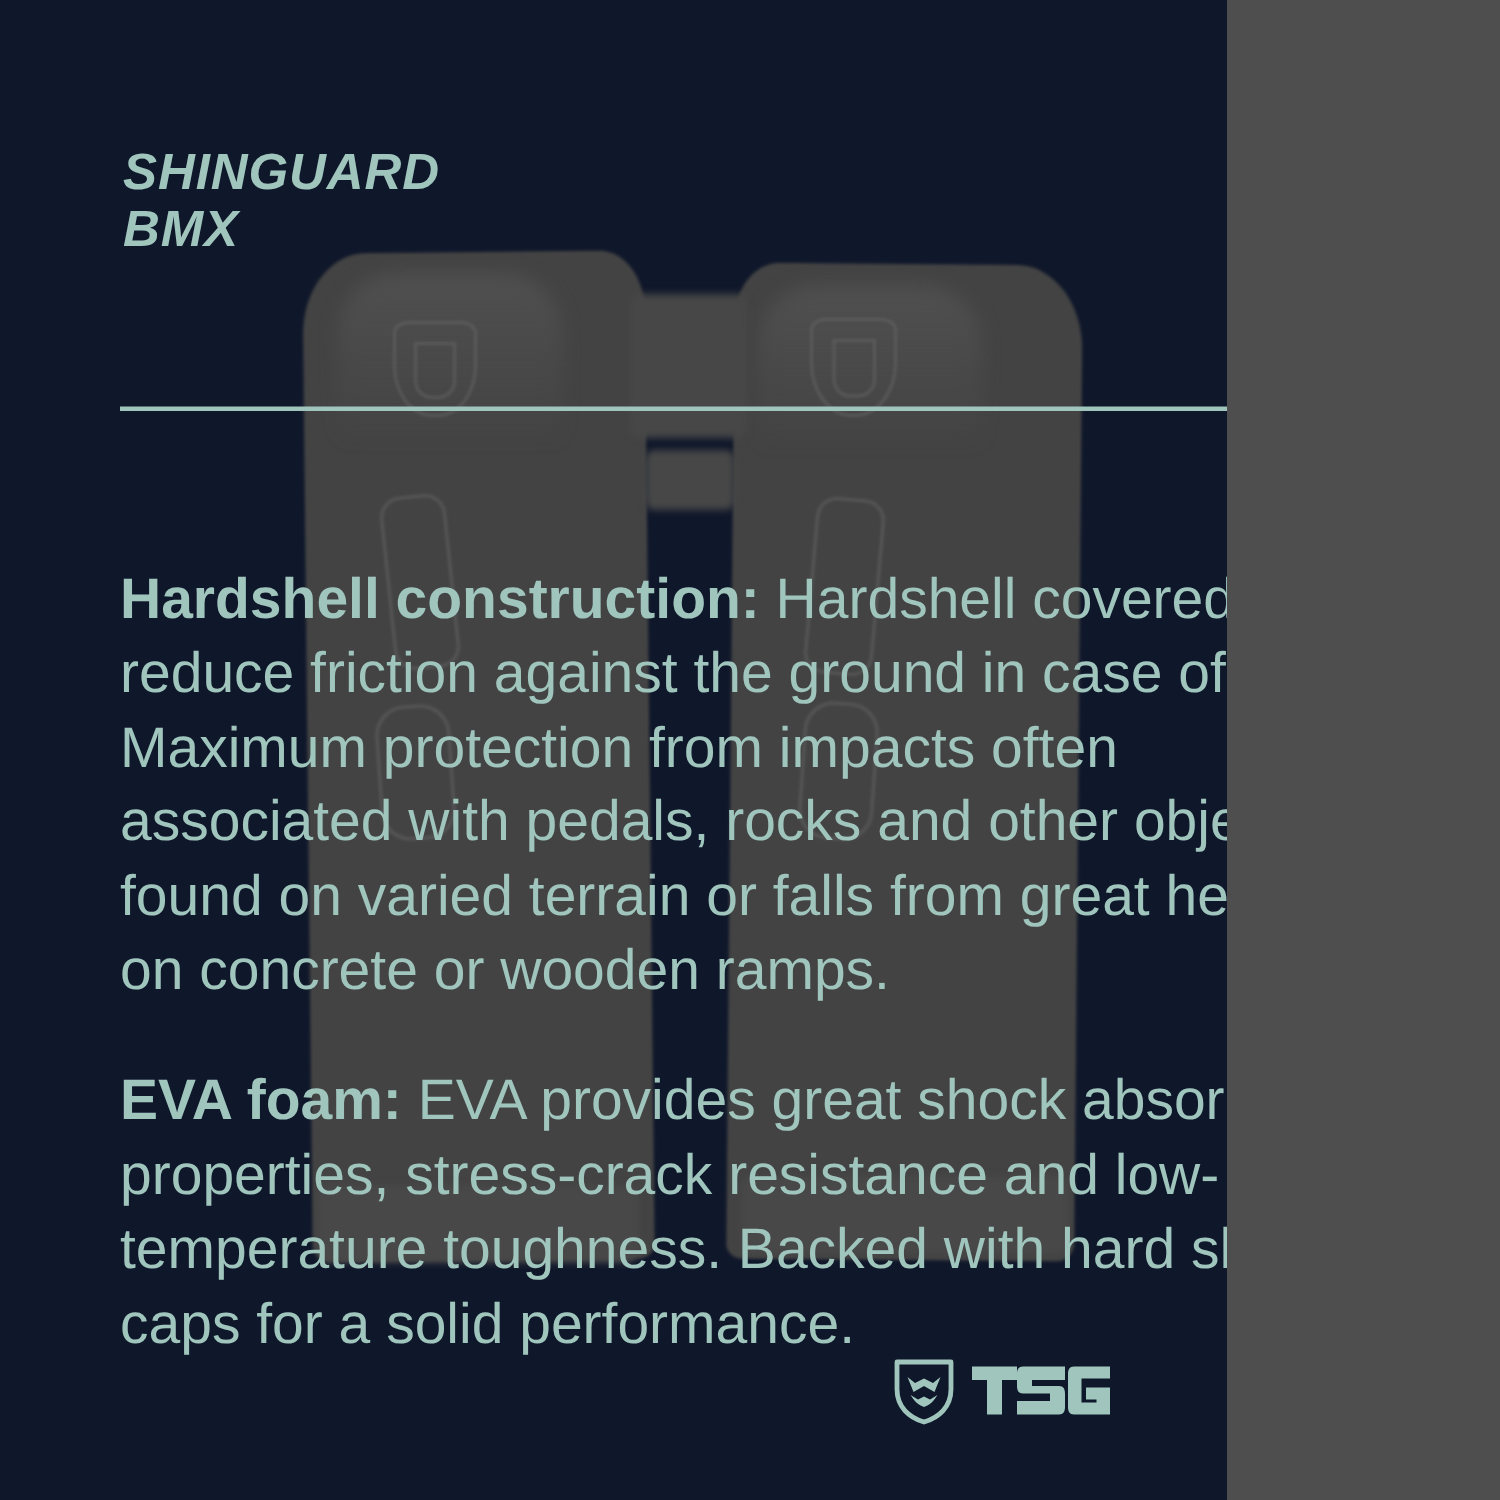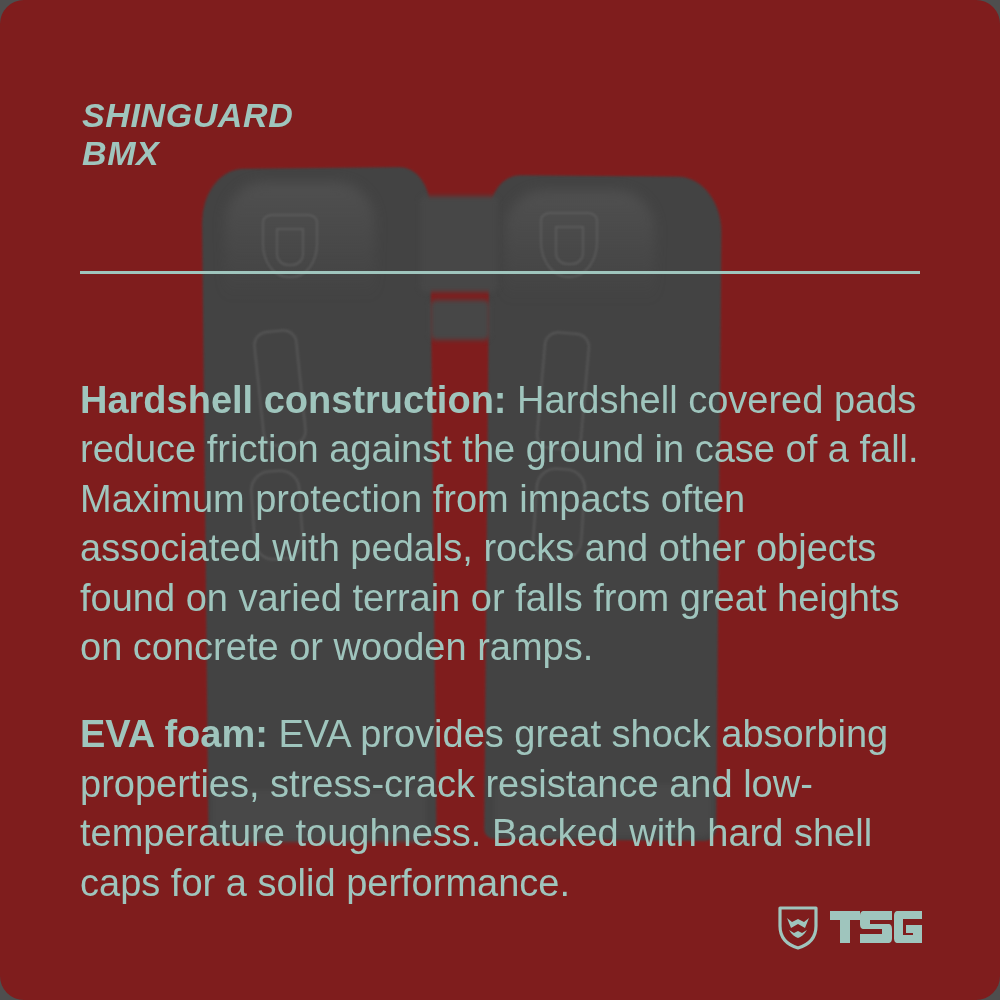--- a/index.html
+++ b/index.html
@@ -2,26 +2,25 @@
 <html><head>
 <meta charset="utf-8">
 <style>
   html, body {
     margin: 0;
     padding: 0;
     background: #4e4e4e;
   }
   #poster {
     position: relative;
-    width: 1000px;
+    width: 818px;
     height: 1000px;
-    background: #7f1d1d;
+    background: #0f172a;
     overflow: hidden;
     font-family: "Liberation Sans", sans-serif;
-    border-radius: 24px;
     -webkit-font-smoothing: antialiased;
   }
 
   
   .bg-photo {
     position: absolute;
     inset: 0;
     pointer-events: none;
     z-index: 0;
   }

